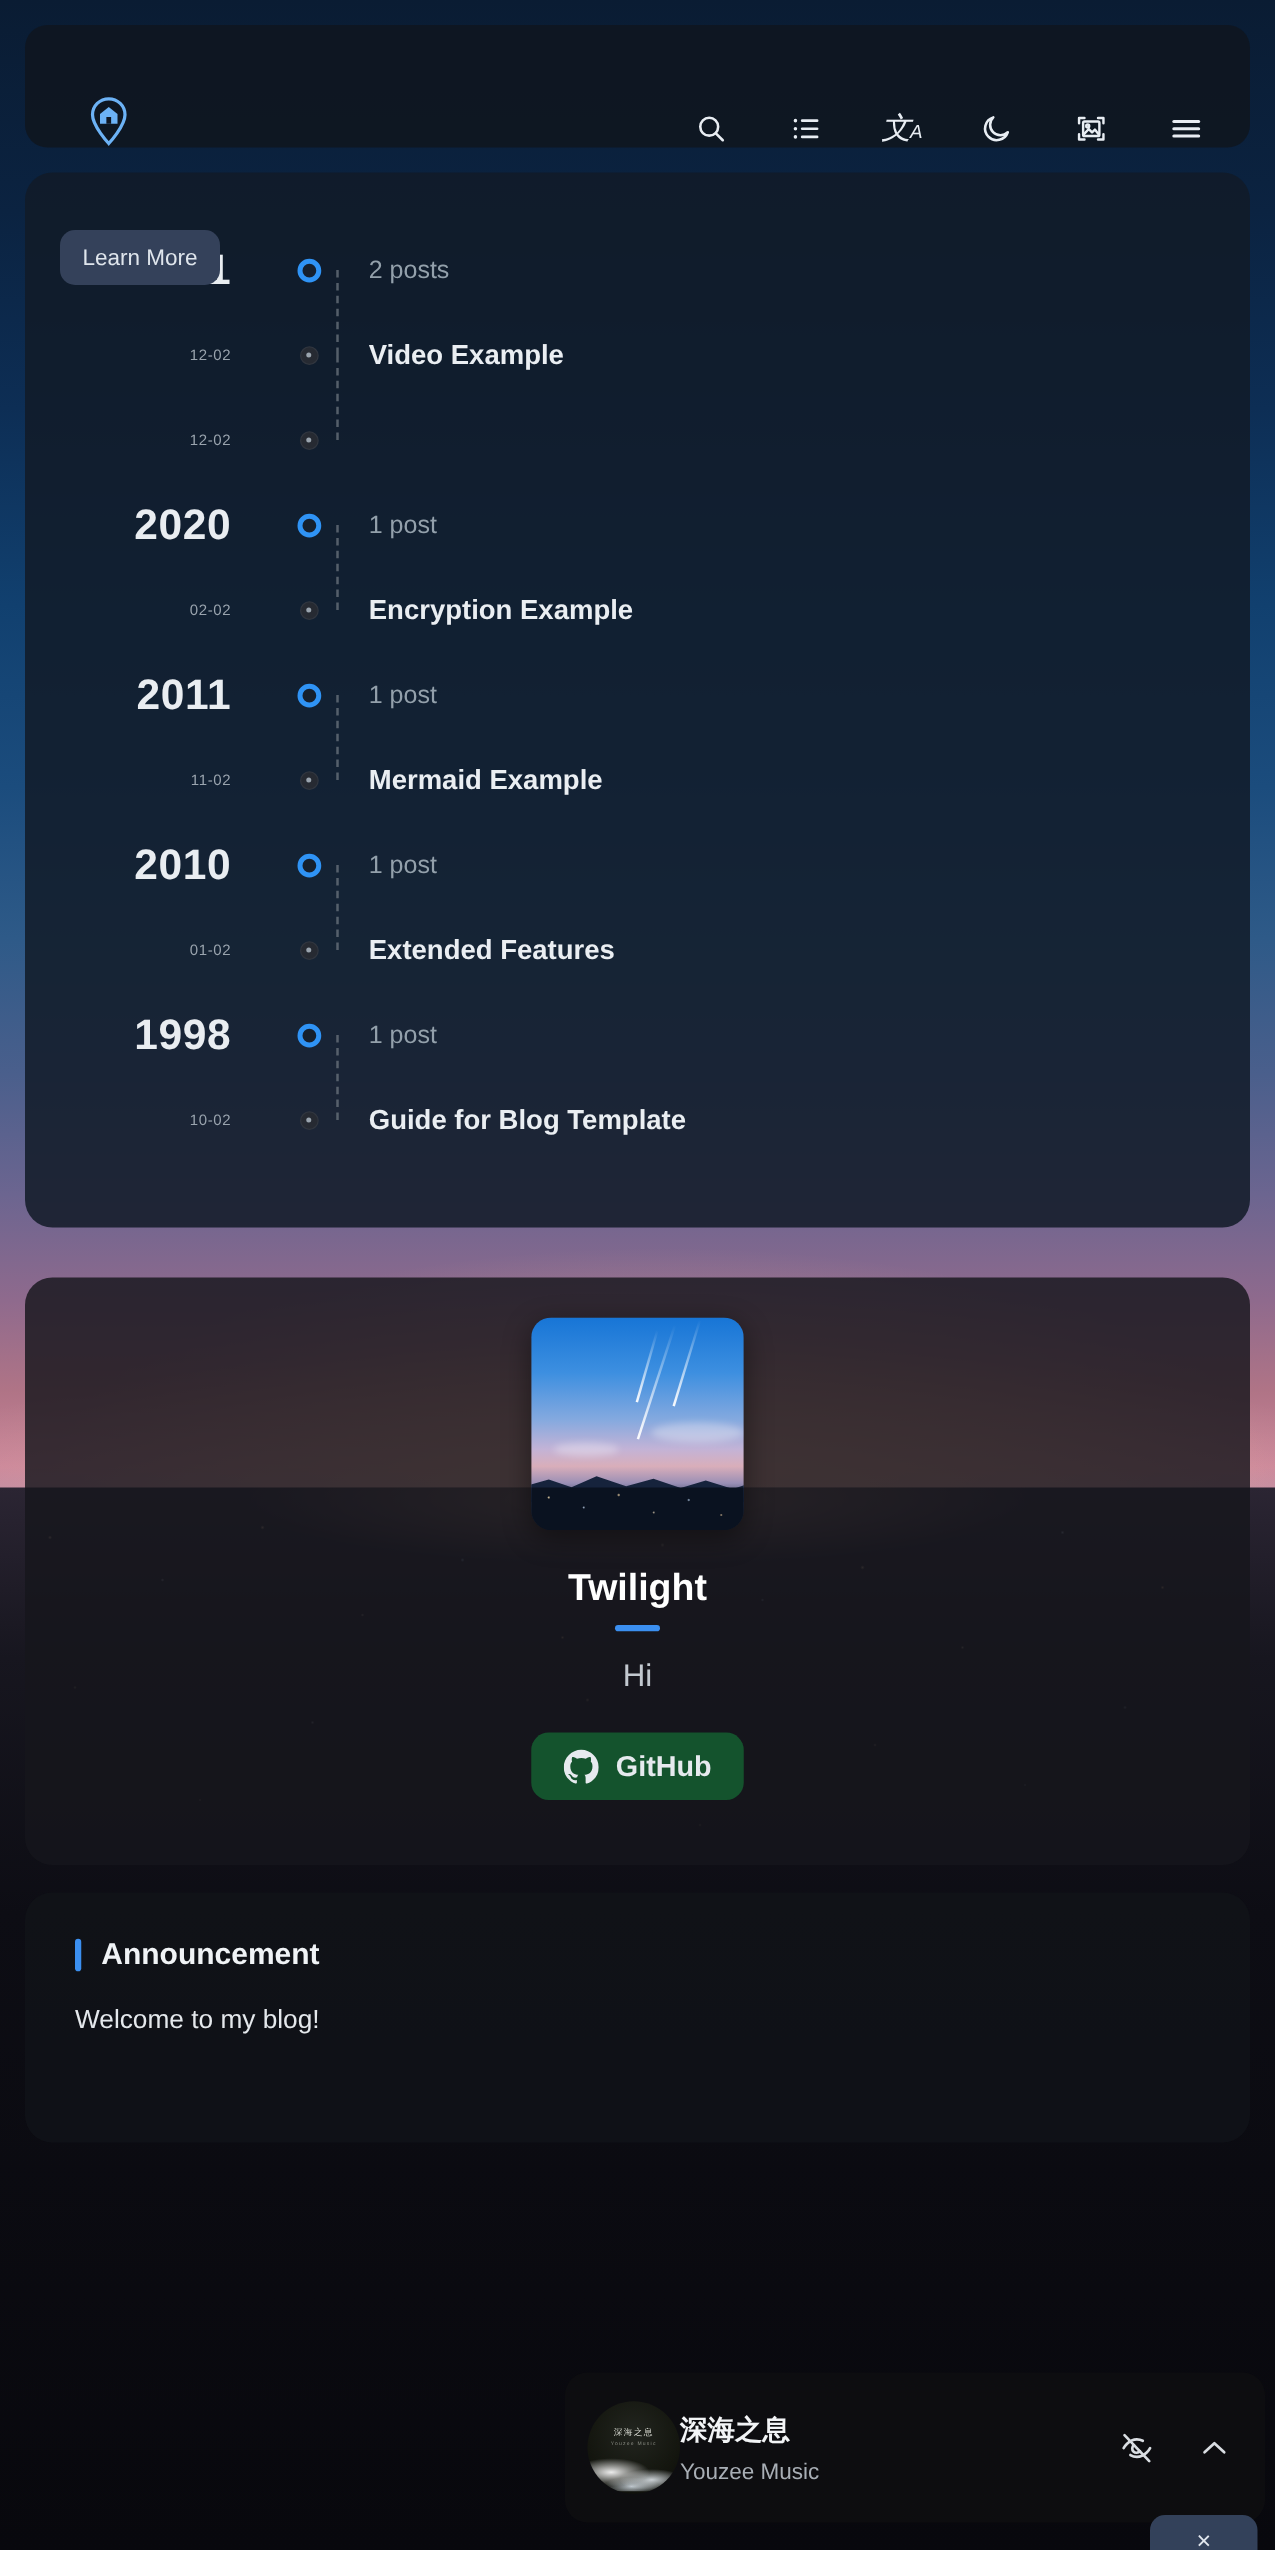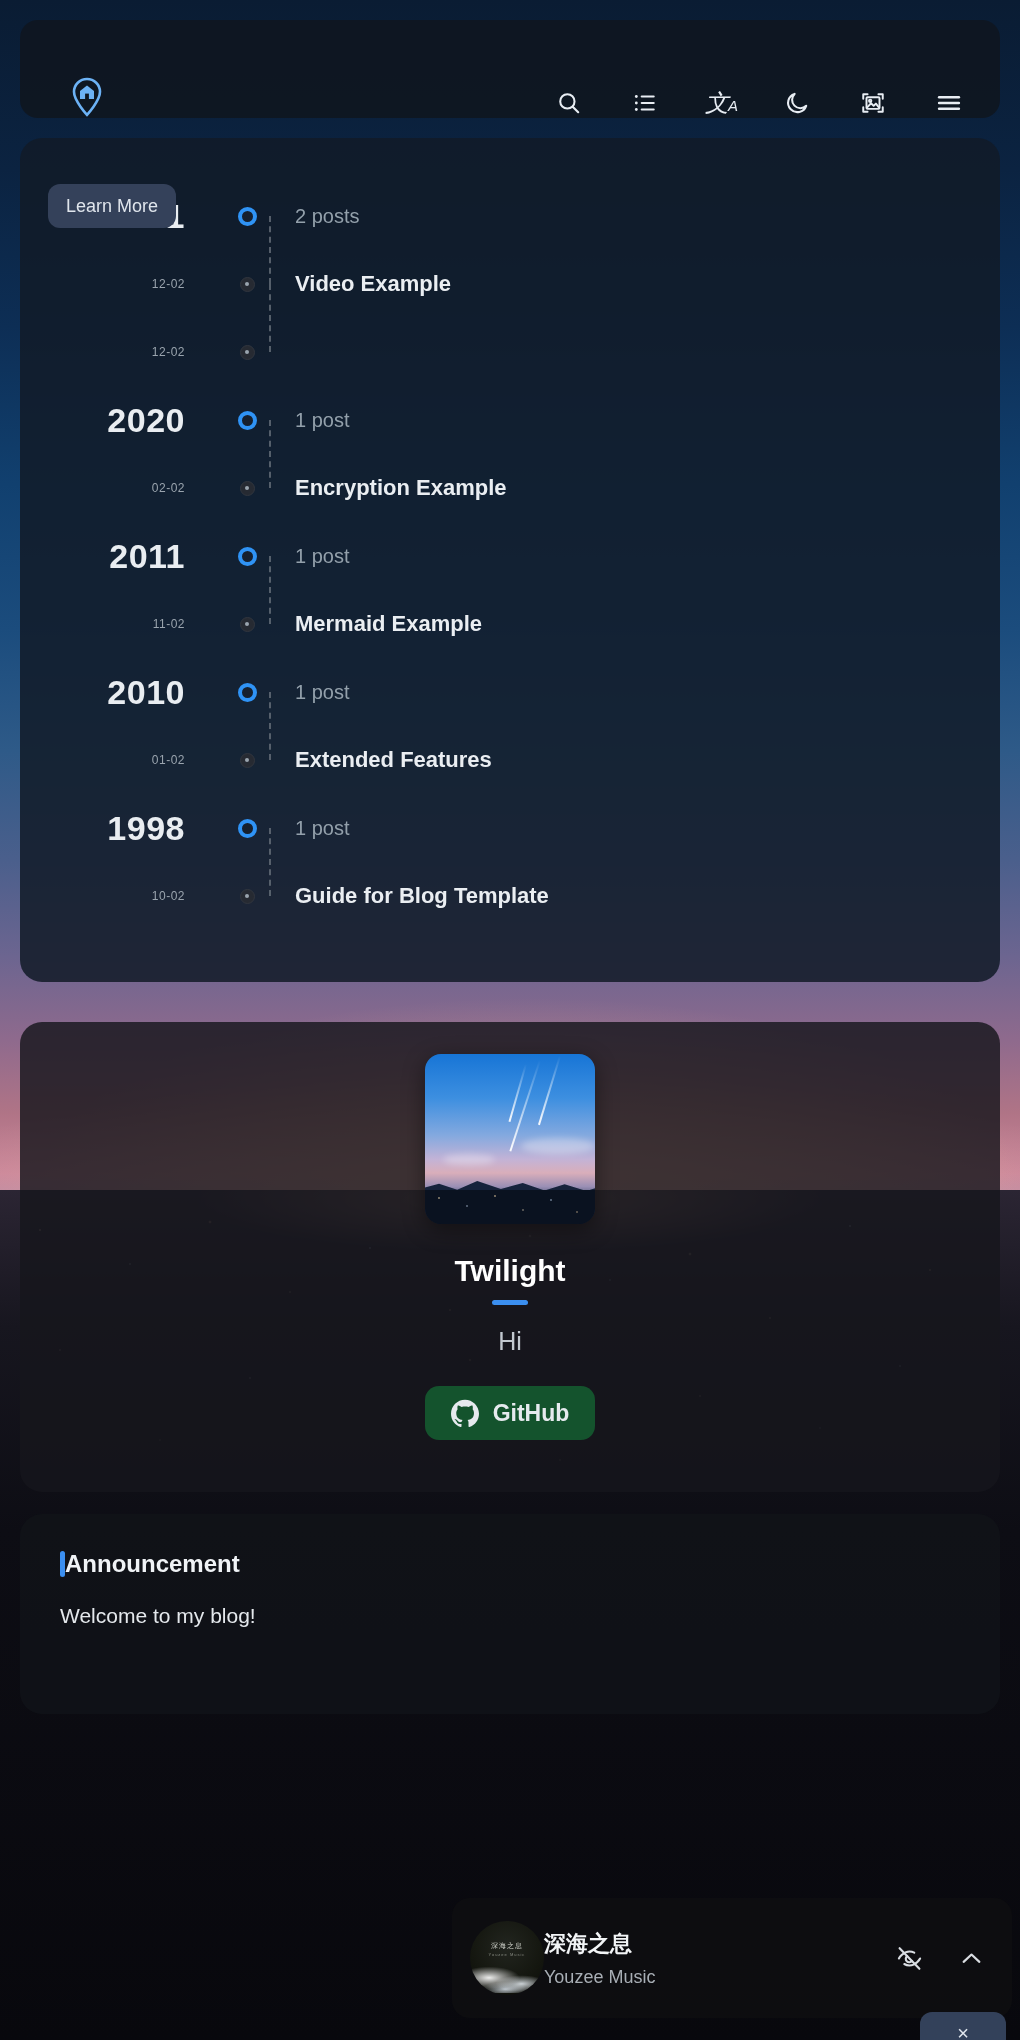--- a/index.html
+++ b/index.html
@@ -336,21 +336,21 @@
     height: 200px;
     background: rgba(16,18,24,0.92);
     border-radius: 22px;
     padding: 36px 40px 0 40px;
     position: relative;
     overflow: hidden;
   }
   .ann-head {
     display: flex;
     align-items: center;
-    gap: 0;
+    gap: 16px;
   }
   .ann-bar {
     width: 5px; height: 26px;
     background: #3b8ff0;
     border-radius: 3px;
   }
   .ann-title {
     font-size: 24px;
     font-weight: 700;
     color: #f0f3f6;

